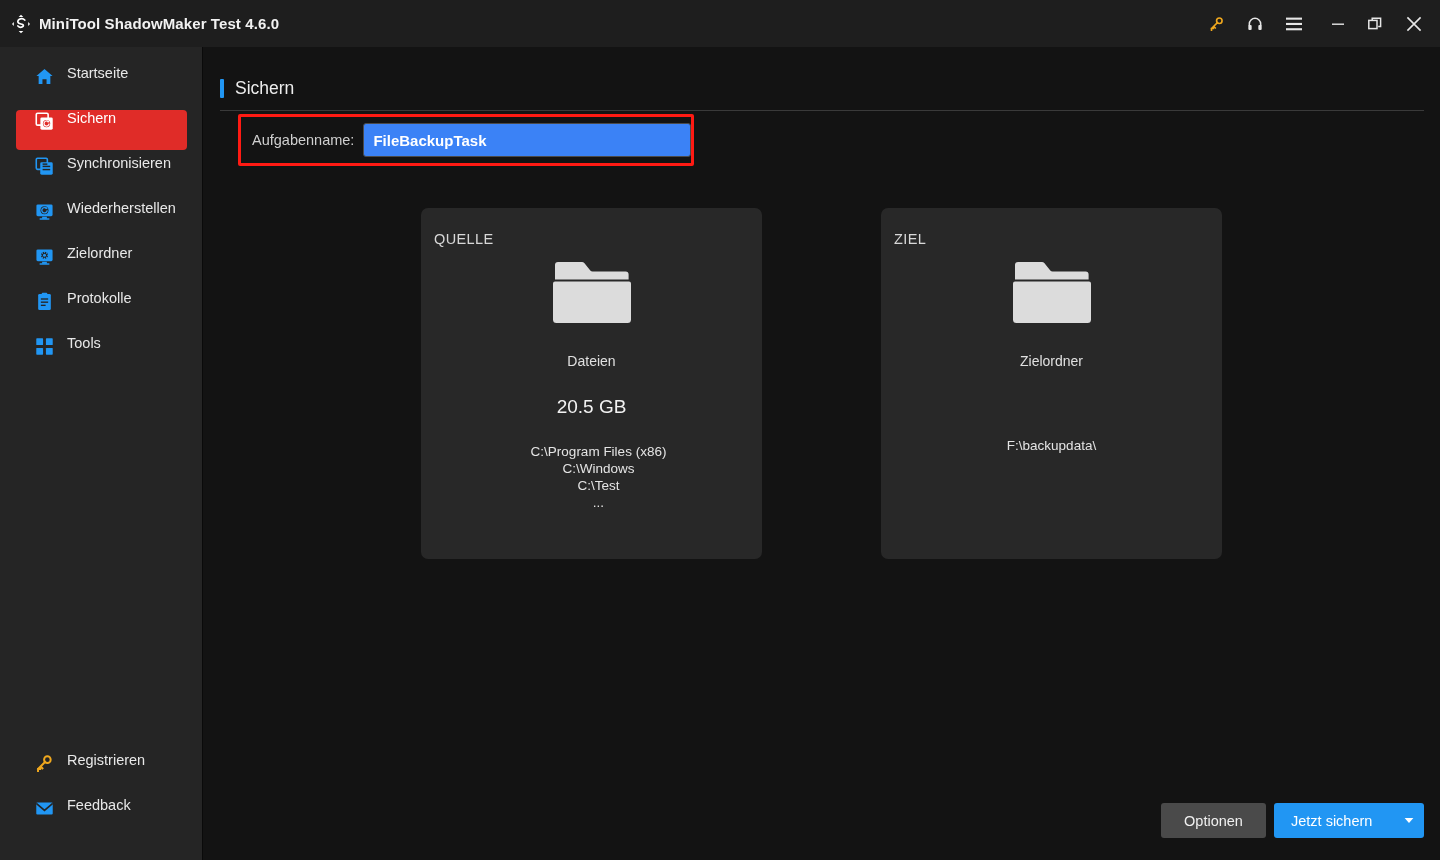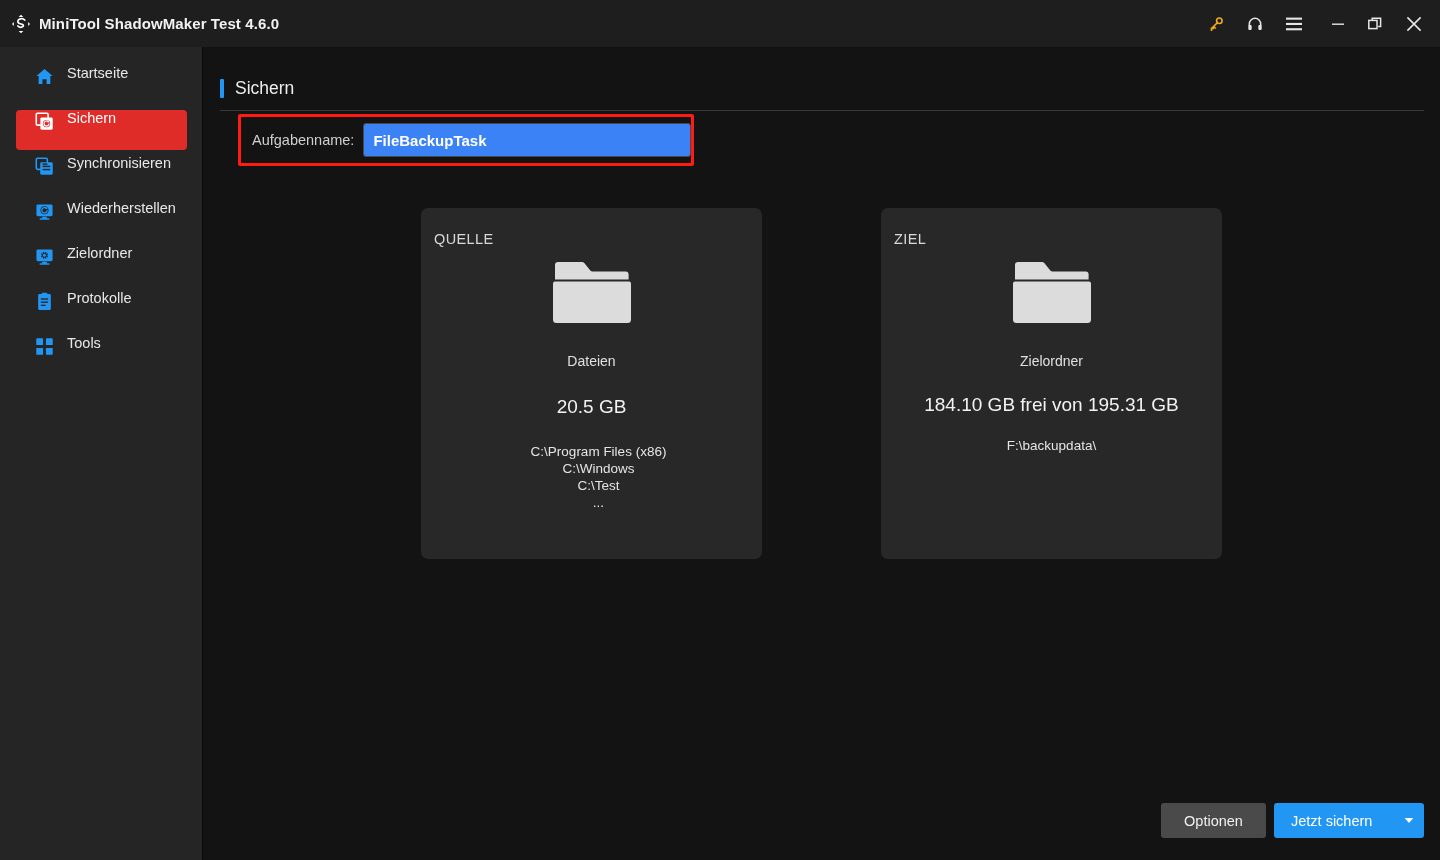--- a/index.html
+++ b/index.html
@@ -286,20 +286,40 @@
             <rect x="13.8" y="1.6" width="8.6" height="8.6" rx="0.8" fill="#2196f3"></rect>
             <rect x="1.6" y="13.8" width="8.6" height="8.6" rx="0.8" fill="#2196f3"></rect>
             <rect x="13.8" y="13.8" width="8.6" height="8.6" rx="0.8" fill="#2196f3"></rect>
           </svg>
         </span>
         <span class="nav-label">Tools</span>
       </div>
 
     </div>
 
+    <div id="nav-bottom">
+      <div class="nav-item">
+        <span class="nav-icon">
+          <svg width="18" height="18" viewBox="0 0 24 24">
+            <circle cx="16.5" cy="7.5" r="4.4" fill="none" stroke="#f0a81e" stroke-width="2.6"></circle>
+            <path d="M13.4 10.6 L4 20 M4 20 L4 23 M4 20 L7 20 M7.5 16.5 L10 19" stroke="#f0a81e" stroke-width="2.6" fill="none" stroke-linecap="square"></path>
+          </svg>
+        </span>
+        <span class="nav-label">Registrieren</span>
+      </div>
+      <div class="nav-item">
+        <span class="nav-icon">
+          <svg width="19" height="19" viewBox="0 0 24 24">
+            <rect x="1.6" y="4.4" width="20.8" height="15.2" rx="1.4" fill="#2196f3"></rect>
+            <path d="M1.6 5.4 L12 14.4 L22.4 5.4" fill="none" stroke="#252525" stroke-width="2.1"></path>
+          </svg>
+        </span>
+        <span class="nav-label">Feedback</span>
+      </div>
+    </div>
 
   </div>
 
   <div id="main">
 
     <div id="page-header">
       <div id="page-header-bar"></div>
       <div id="page-title">Sichern</div>
     </div>
     <div id="header-rule"></div>
@@ -335,21 +355,20 @@
 
     <div class="card" id="dest-card">
       <div class="card-label">ZIEL</div>
       <div class="card-folder">
         <svg width="82" height="66" viewBox="0 0 82 66">
           <path d="M4 5 a3 3 0 0 1 3-3 h24 a3 3 0 0 1 2.3 1.1 l6 7.4 a3 3 0 0 0 2.3 1.1 h33 a3 3 0 0 1 3 3 v5 H4 Z" fill="#dcdcdc"></path>
           <path d="M2 23.5 a2 2 0 0 1 2-2 h74 a2 2 0 0 1 2 2 v36 a3.5 3.5 0 0 1 -3.5 3.5 h-71 a3.5 3.5 0 0 1 -3.5 -3.5 Z" fill="#dcdcdc"></path>
         </svg>
       </div>
       <div class="card-type">Zielordner</div>
-      <div class="card-size">184.10 GB frei von 195.31 GB</div>
       <div class="card-paths" style="white-space: pre-line;">F:\backupdata\</div>
     </div>
 
     <button id="options-button">Optionen</button>
 
     <div id="backup-now-group">
       <button id="backup-now-button">Jetzt sichern</button>
       <div id="backup-now-caret">
         <svg width="10" height="7" viewBox="0 0 10 7">
           <path d="M0.6 1 L5 6 L9.4 1 Z" fill="#ffffff"></path>

